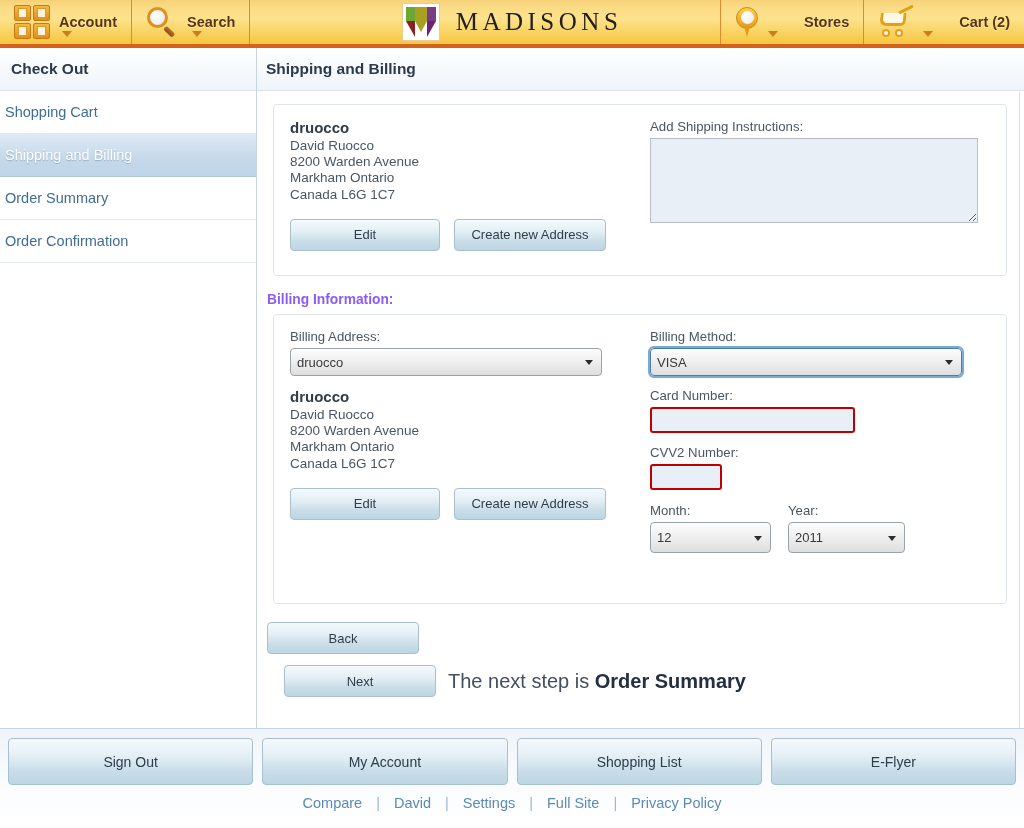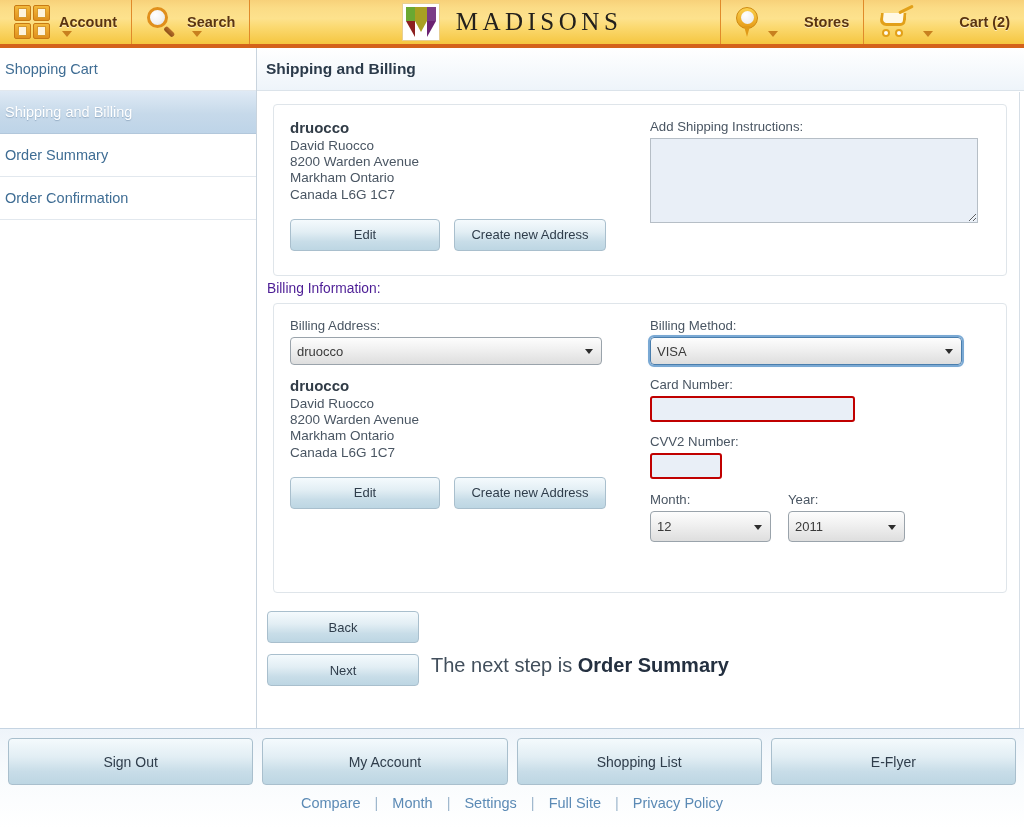--- a/index.html
+++ b/index.html
@@ -271,25 +271,25 @@
     border: 2px solid #c00000;
     border-radius: 3px;
     background: #e9eff7;
     height: 26px;
     font-family: "Liberation Sans", sans-serif;
     font-size: 13px;
     padding-left: 5px;
     color: #222;
   }
 
-  #bill-head { font-size: 13.8px; font-weight: normal; color: #4c1d95; margin: 5px 0 0 10px; }
+  #bill-head { font-size: 13.8px; font-weight: bold; color: #8b5cf6; margin: 16px 0 0 10px; }
 
   #nav-zone { margin: 18px 0 0 10px; }
   .btn-nav { width: 152px; height: 32px; display: block; }
-  #next-row { display: flex; align-items: flex-start; margin-top: 11px; }
+  #next-row { display: flex; align-items: center; margin-top: 11px; margin-left: 17px; }
   #next-text { font-size: 20px; color: #424f5c; margin-left: 12px; }
   #next-text b { color: #243040; }
 
   
   #footer {
     width: 1024px; height: 100px;
     background: linear-gradient(to bottom, #eef4fa 0%, #f8fbfd 45%, #ffffff 100%);
     border-top: 1px solid #c5d4e2;
     position: relative;
   }
@@ -376,20 +376,21 @@
         </svg>
       </div>
       <div id="brand-text">MADISONS</div>
     </div>
   </div>
 </div>
 
 <div id="page">
 
   <div id="sidebar">
+    <div id="sidebar-title">Check Out</div>
     <div class="side-item">
       <span>Shopping Cart</span>
     </div>
     <div class="side-item active">
       <span>Shipping and Billing</span>
     </div>
     <div class="side-item">
       <span>Order Summary</span>
     </div>
     <div class="side-item">
@@ -498,21 +499,21 @@
 <div id="footer">
   <div id="footer-btns">
     <button class="btn btn-foot">Sign Out</button>
     <button class="btn btn-foot">My Account</button>
     <button class="btn btn-foot">Shopping List</button>
     <button class="btn btn-foot">E-Flyer</button>
   </div>
   <div id="footer-links">
     <a>Compare</a>
     <span class="div">|</span>
-    <a>Month</a>
+    <a>David</a>
     <span class="div">|</span>
     <a>Settings</a>
     <span class="div">|</span>
     <a>Full Site</a>
     <span class="div">|</span>
     <a>Privacy Policy</a>
   </div>
 </div>
 
 </body></html>

